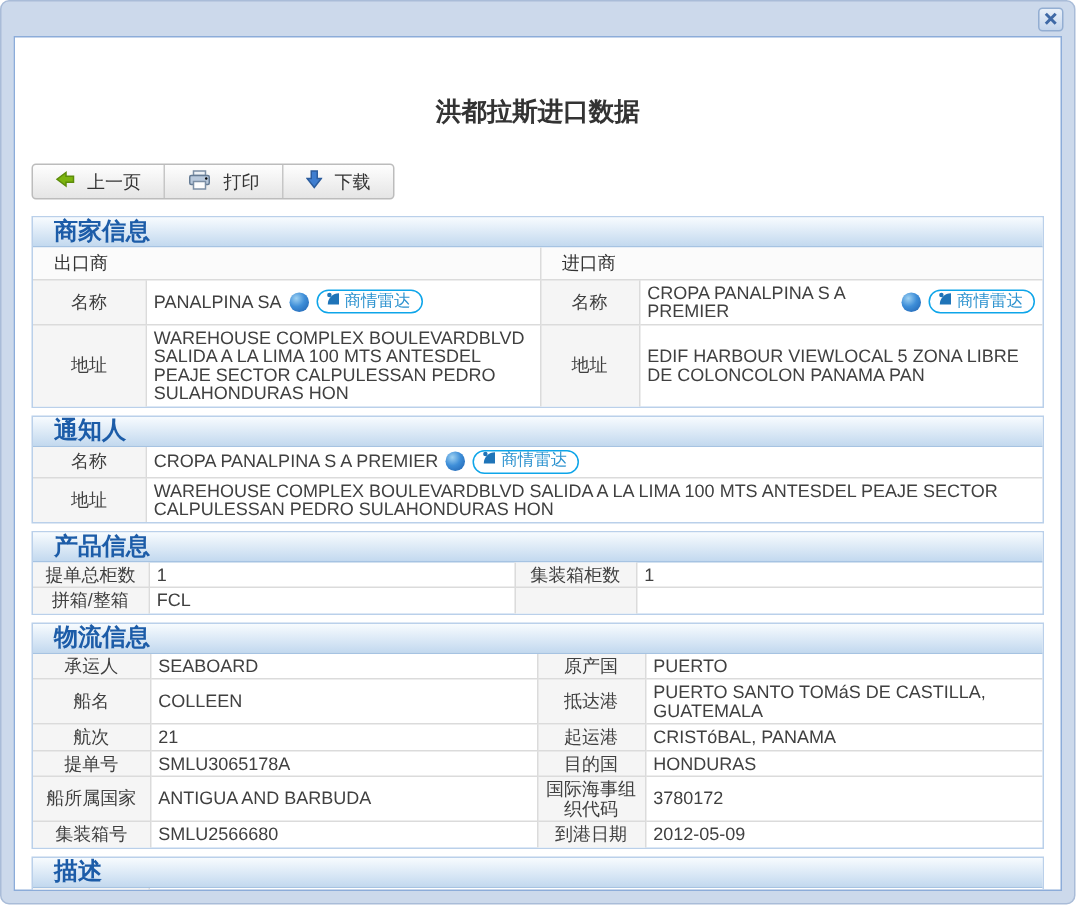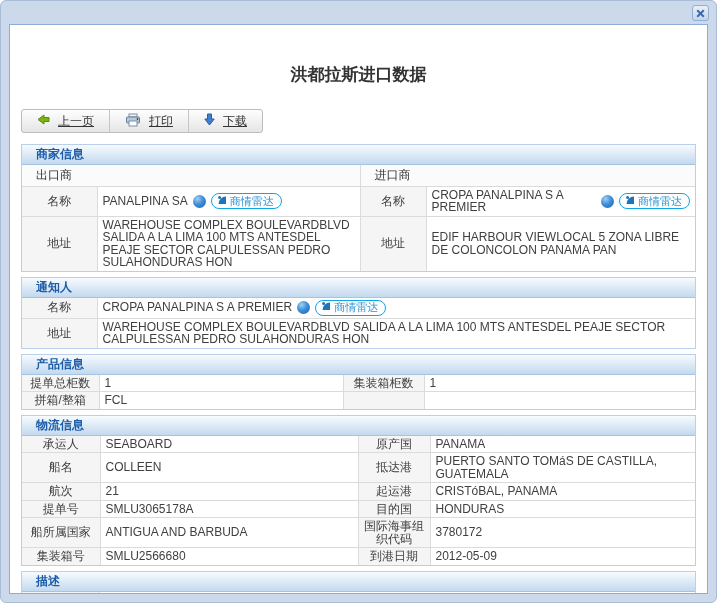--- a/index.html
+++ b/index.html
@@ -37,27 +37,27 @@
     display:inline-flex; height:24px;
     border:1px solid #bcbcbc; border-radius:3px;
     background:linear-gradient(#fefefe,#e5e5e5);
     margin-bottom:11px;
   }
   .tbtn {
     display:flex; align-items:center; gap:8px;
     padding:0 15px; font-size:12px; color:#333;
     background:transparent; border:none;
     border-right:1px solid #c6c6c6;
-    font-family:inherit; cursor:pointer; height:100%;text-decoration:underline;
+    font-family:inherit; cursor:pointer; height:100%;
   }
   .tbtn:last-child { border-right:none; }
   .sec { border:1px solid #bad0ea; margin-bottom:5px; }
   .sec-h {
     background:linear-gradient(#f7fbfe,#c3d9ef);
-    color:#1c5ca8; font-weight:bold; font-size:12px;
+    color:#1c5ca8; font-weight:bold; font-size:16px;
     padding:3px 8px 3px 14px; line-height:13px;
     border-bottom:1px solid #a6c3e2;
   }
   table { width:100%; border-collapse:collapse; table-layout:fixed; }
   td {
     border:1px solid #dbdbdb; padding:2px 5px;
     font-size:12px; line-height:12.5px; color:#404040;
     word-wrap:break-word; vertical-align:middle;
   }
   tr td:first-child { border-left:none; }
@@ -257,21 +257,21 @@
             <col style="width:78px">
             <col style="width:258px">
             <col style="width:72px">
             <col>
           </colgroup>
         <tbody>
             <tr>
           <td class="lbl">承运人</td>
           <td>SEABOARD</td>
           <td class="lbl">原产国</td>
-          <td>PANAMA</td>
+          <td>PUERTO</td>
         </tr>
         <tr>
           <td class="lbl">船名</td>
           <td>COLLEEN</td>
           <td class="lbl">抵达港</td>
           <td>PUERTO SANTO TOMáS DE CASTILLA, GUATEMALA</td>
         </tr>
         <tr>
           <td class="lbl">航次</td>
           <td>21</td>

